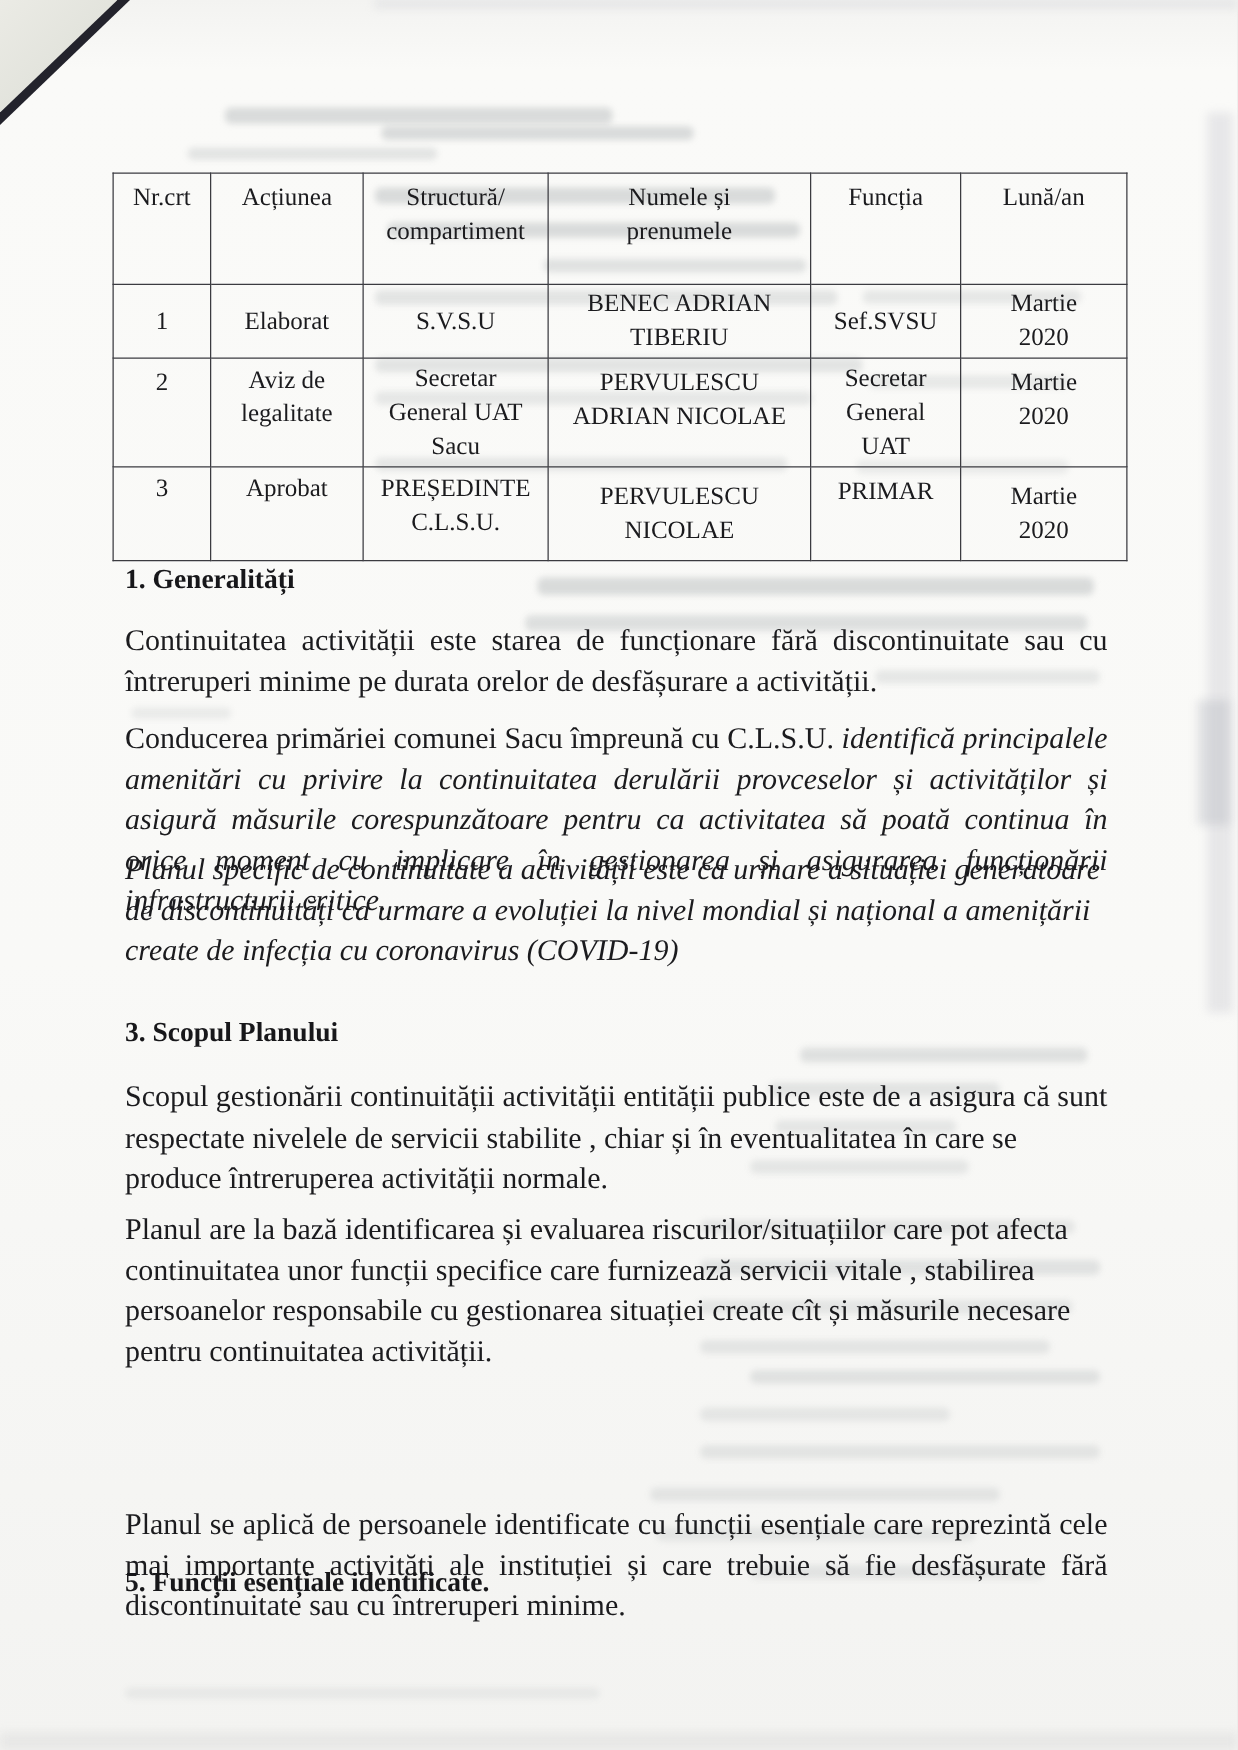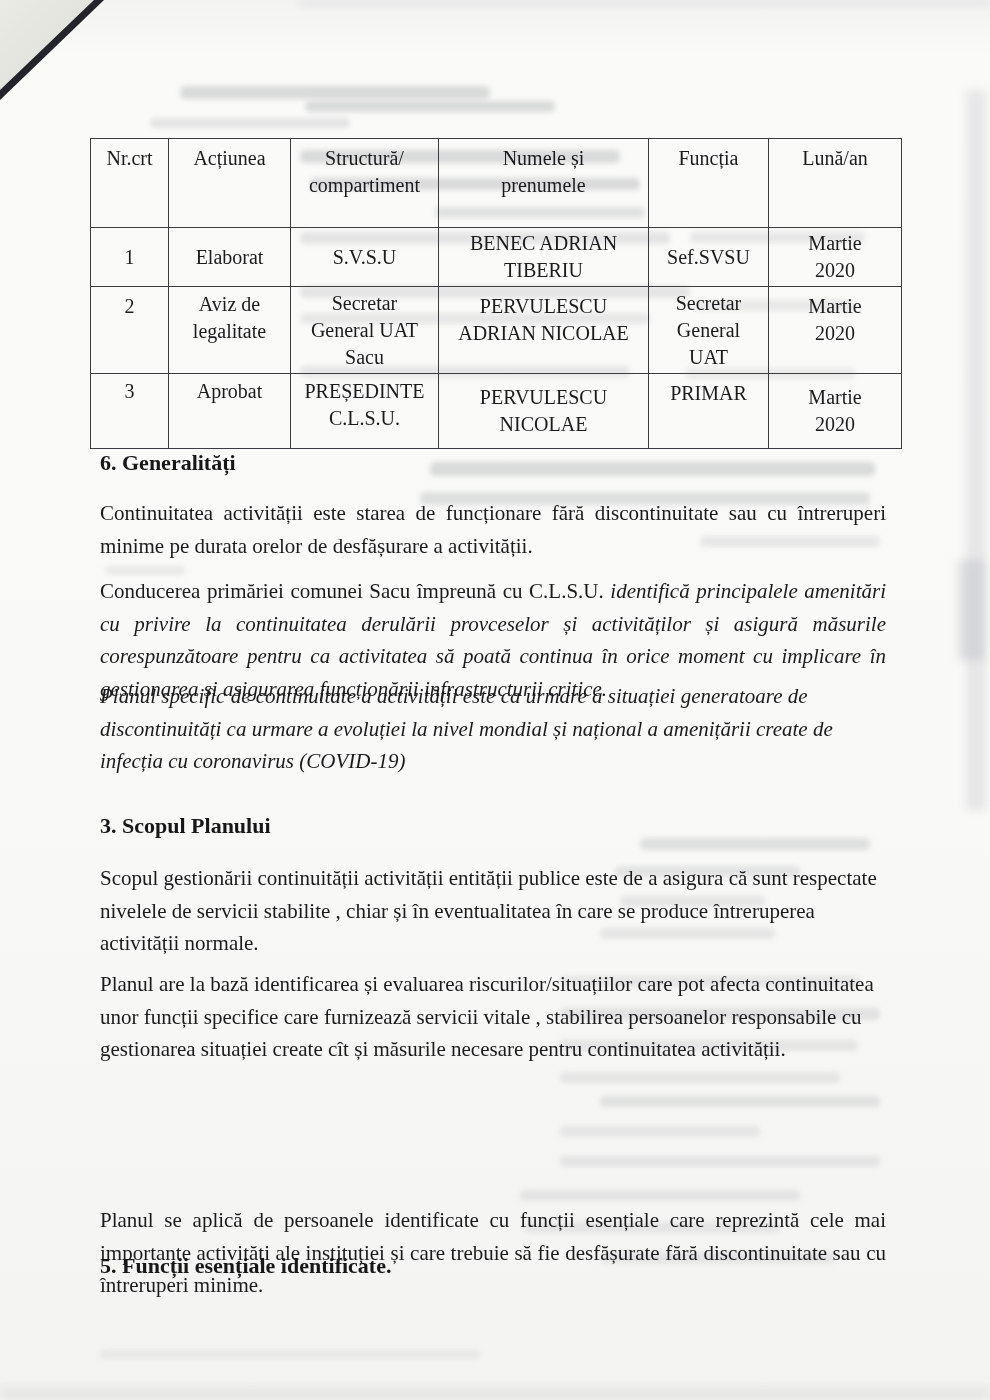--- a/index.html
+++ b/index.html
@@ -47,21 +47,21 @@
   tr.r3 td{height:66px;}
   td.smallcell{font-size:17.5px;line-height:24px;}
   td.midcell{font-size:18.5px;line-height:26px;}
   
   .tblock{position:absolute;left:100px;width:786px;}
   h2.sec{
     margin:0;font-size:22px;font-weight:bold;color:#17171a;
     font-family:"Liberation Serif","DejaVu Serif",serif;
   }
   p.body{
-    margin:0;font-size:21px;line-height:32.5px;color:#1b1b1e;
+    margin:0;font-size:24px;line-height:32.5px;color:#1b1b1e;
   }
   .just{text-align:justify;}
   .ital{font-style:italic;}
 </style>
 </head>
 <body>
 
 <div class="page">
 
   <div class="fold-dark"></div>
@@ -159,21 +159,21 @@
         <td>PERVULESCU
 NICOLAE</td>
         <td style="vertical-align:top;padding-top:6px;">PRIMAR</td>
         <td>Martie
 2020</td>
       </tr>
     </tbody>
   </table>
 
   <div class="tblock" style="top:450px;">
-    <h2 class="sec">6. Generalități</h2>
+    <h2 class="sec">1. Generalități</h2>
   </div>
   <div class="tblock" style="top:497px;">
     <p class="body just">Continuitatea activității este starea de funcționare fără discontinuitate sau cu întreruperi minime pe durata orelor de desfășurare a activității.</p>
   </div>
   <div class="tblock" style="top:575px;">
     <p class="body just"><span>Conducerea primăriei comunei Sacu împreună cu C.L.S.U. </span><span class="ital">identifică principalele amenitări cu privire la continuitatea derulării provceselor și activităților și asigură măsurile corespunzătoare  pentru ca activitatea să poată continua în orice moment cu implicare în gestionarea și asigurarea funcționării infrastructurii critice.</span></p>
   </div>
   <div class="tblock" style="top:680px;">
     <p class="body ital">Planul specific de continuitate a activității  este ca urmare a situației generatoare de discontinuități ca urmare a evoluției la nivel mondial și național  a amenițării create de infecția cu coronavirus (COVID-19)</p>
   </div>

